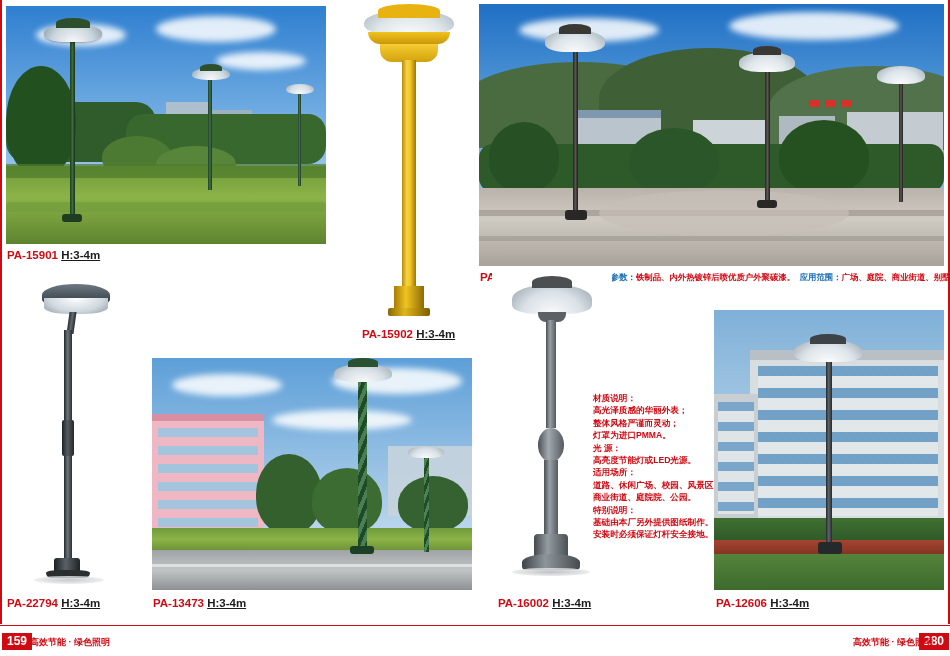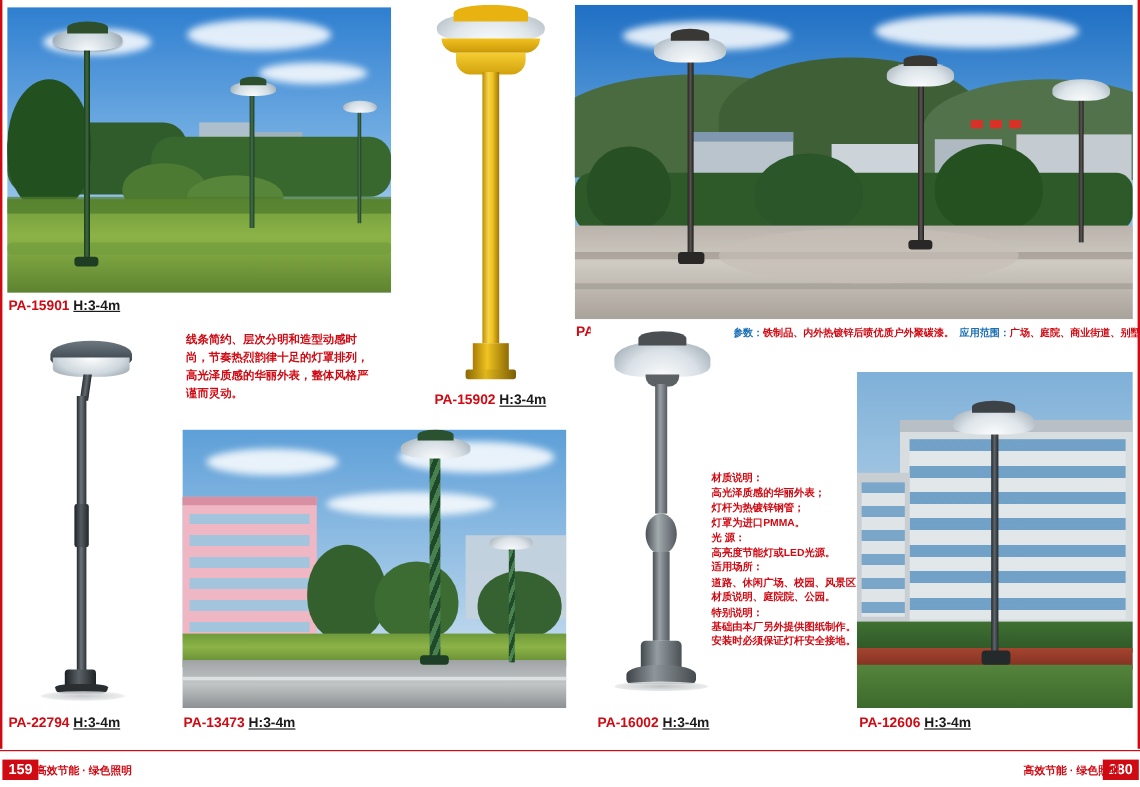--- a/index.html
+++ b/index.html
@@ -221,21 +221,20 @@
 
     <div style="position:absolute;left:42px;top:286px;width:26px;height:14px;background:linear-gradient(90deg,#1c2023,#5a6166 45%,#1f2326);border-radius:3px 3px 0 0;"></div>
     <div style="position:absolute;left:34px;top:298px;width:44px;height:8px;background:#2a2e31;border-radius:40% 40% 6px 6px;"></div>
     <div style="position:absolute;left:22px;top:304px;width:70px;height:8px;background:radial-gradient(ellipse,#b9bcbe,#ffffff);opacity:.8;border-radius:50%;"></div>
   </div>
   <div class="cap" style="left:7px;top:597px;">
     <span>PA-22794</span>
     <span class="h">H:3-4m</span>
   </div>
 
-  <div class="desc" style="left:155px;top:276px;width:152px;">线条简约、层次分明和造型动感时尚，节奏热烈韵律十足的灯罩排列，高光泽质感的华丽外表，整体风格严谨而灵动。</div>
 
   <div class="photo" style="left:152px;top:358px;width:320px;height:232px;">
     <div class="sky sky-pale"></div>
     <div class="cloud" style="left:20px;top:16px;width:110px;height:22px;"></div>
     <div class="cloud" style="left:180px;top:10px;width:130px;height:26px;"></div>
     <div class="cloud" style="left:120px;top:52px;width:140px;height:20px;"></div>
 
     <div style="position:absolute;left:0px;top:56px;width:112px;height:122px;background:#efb6c4;"></div>
     <div style="position:absolute;left:0px;top:56px;width:112px;height:7px;background:#d98fa2;"></div>
     <div style="position:absolute;left:6px;top:70px;width:100px;height:100px;background:repeating-linear-gradient(#9fc5de 0 9px, #efb6c4 9px 18px);opacity:.95;"></div>
@@ -324,27 +323,27 @@
     <div style="position:absolute;left:20px;top:300px;width:78px;height:8px;background:radial-gradient(ellipse,#b3b7b9,#ffffff);opacity:.85;border-radius:50%;"></div>
   </div>
   <div class="cap" style="left:498px;top:597px;">
     <span>PA-16002</span>
     <span class="h">H:3-4m</span>
   </div>
 
   <div class="spec" style="left:593px;top:392px;">
     <div>材质说明：</div>
     <div>高光泽质感的华丽外表；</div>
-    <div>灯杆为热镀锌钢管；</div>
+    <div>整体风格严谨而灵动；</div>
     <div>灯罩为进口PMMA。</div>
     <div>光    源：</div>
     <div>高亮度节能灯或LED光源。</div>
     <div>适用场所：</div>
     <div>道路、休闲广场、校园、风景区、</div>
-    <div>材质说明、庭院院、公园。</div>
+    <div>商业街道、庭院院、公园。</div>
     <div>特别说明：</div>
     <div>基础由本厂另外提供图纸制作。</div>
     <div>安装时必须保证灯杆安全接地。</div>
   </div>
 
   <div class="photo" style="left:714px;top:310px;width:230px;height:280px;">
     <div class="sky" style="background:linear-gradient(#7fb0d8,#bcd6ea 60%,#dfeaf2 100%);"></div>
 
     <div style="position:absolute;left:36px;top:40px;width:194px;height:172px;background:#d8dde0;"></div>
     <div style="position:absolute;left:36px;top:40px;width:194px;height:10px;background:#b8c0c6;"></div>

